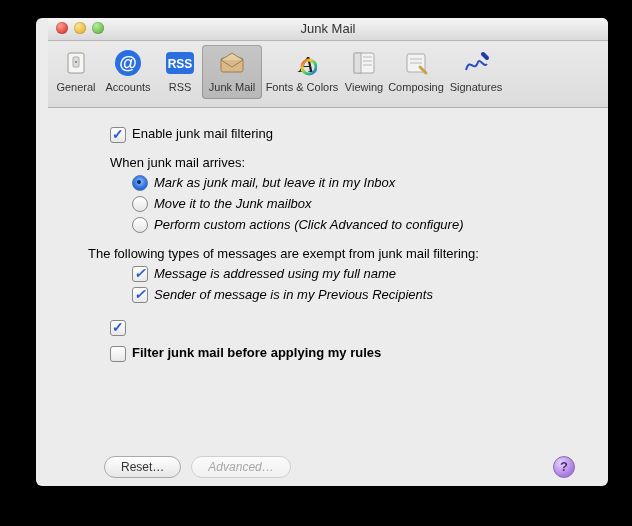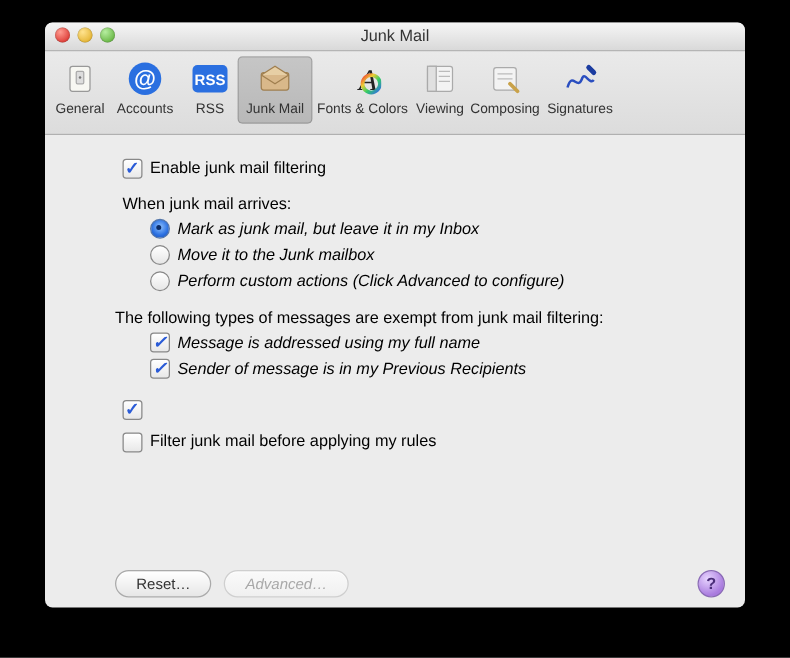--- a/index.html
+++ b/index.html
@@ -16,20 +16,21 @@
   .window {
     position: absolute;
     left: 36px;
     top: 18px;
     width: 560px;
     height: 468px;
     background: #ececec;
     border-radius: 6px;
     box-shadow: 0 10px 30px rgba(0,0,0,0.6), 0 0 0 1px rgba(0,0,0,0.25);
     overflow: hidden;
+    padding-left: 12px;
   }
   .titlebar {
     height: 22px;
     background: linear-gradient(#f6f6f6, #d9d9d9);
     border-bottom: 1px solid #b5b5b5;
     position: relative;
     text-align: center;
     line-height: 22px;
     font-size: 13px;
     color: #333;
@@ -149,21 +150,21 @@
     width: 4px;
     height: 4px;
     background: #0a2a66;
     border-radius: 50%;
   }
 
   .footer {
     position: absolute;
     bottom: 14px;
     left: 24px;
-    right: 16px;
+    right: 33px;
     display: flex;
     align-items: center;
   }
   .btn {
     height: 20px;
     padding: 0 16px;
     border-radius: 11px;
     background: linear-gradient(#ffffff, #e6e6e6);
     border: 1px solid #aaa;
     font-size: 12px;
@@ -321,38 +322,38 @@
     </div>
     <div class="row indent2">
       <div class="rb"></div>
       <span>Move it to the Junk mailbox</span>
     </div>
     <div class="row indent2">
       <div class="rb"></div>
       <span>Perform custom actions (Click Advanced to configure)</span>
     </div>
 
-    <div class="section-label" style="margin-left:32px;">The following types of messages are exempt from junk mail filtering:</div>
+    <div class="section-label" style="margin-left:16px;">The following types of messages are exempt from junk mail filtering:</div>
 
     <div class="row indent2">
       <div class="cb checked"></div>
       <span>Message is addressed using my full name</span>
     </div>
     <div class="row indent2">
       <div class="cb checked"></div>
       <span>Sender of message is in my Previous Recipients</span>
     </div>
 
     <div style="height:10px;"></div>
 
     <div class="row indent0">
       <div class="cb checked"></div>
     </div>
 
-    <div class="row indent0" style="margin-top:8px;">
+    <div class="row indent0" style="margin-top:8px;font-weight:bold;">
       <div class="cb"></div>
       <span>Filter junk mail before applying my rules</span>
     </div>
 
     <div class="footer">
       <div class="btn">Reset…</div>
       <div class="btn disabled">Advanced…</div>
       <div class="help">?</div>
     </div>
 

